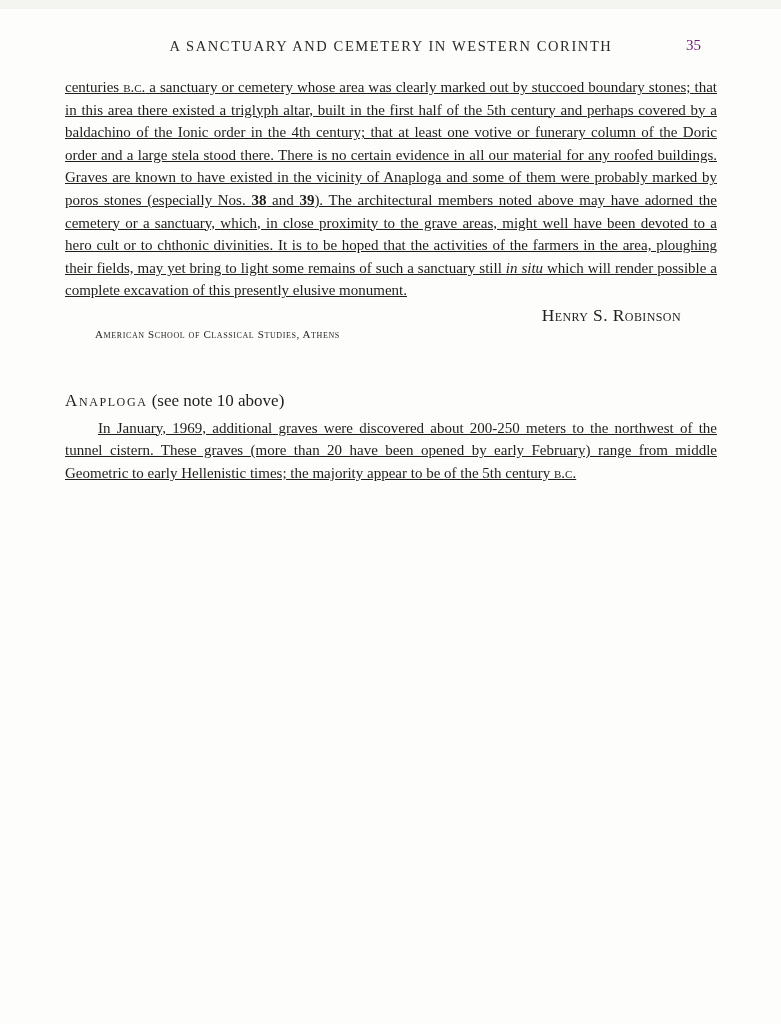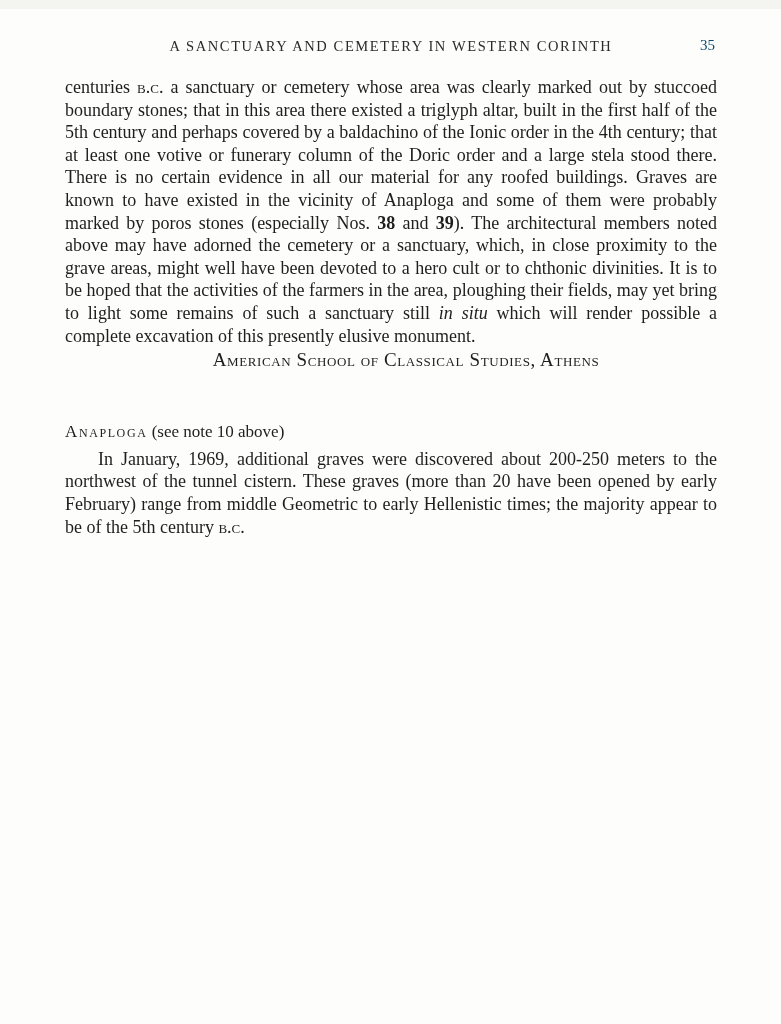--- a/index.html
+++ b/index.html
@@ -26,52 +26,52 @@
     margin-bottom: 21px;
     white-space: nowrap;
   }
   .head-title {
     font-size: 14.5px;
     letter-spacing: 1.6px;
     color: #2a2a2a;
   }
   .folio {
     position: absolute;
-    right: 2px;
+    right: 16px;
     top: 0;
     font-size: 15px;
-    color: #0c4a6e;
+    color: #701a75;
   }
   .body-text {
     margin: 0;
-    font-size: 18px;
+    font-size: 15px;
     line-height: 22.6px;
     text-align: justify;
     hyphens: none;
+    text-decoration: underline;
   }
   .indent {
     text-indent: 33px;
   }
   .run-sc  { font-variant: small-caps; }
   .run-i   { font-style: italic; }
   .run-b   { font-weight: 700; }
   .run-sch { font-variant: small-caps; letter-spacing: 1.6px; }
   .signature {
     margin: 3px 36px 0 0;
     text-align: right;
     font-size: 17.5px;
   }
   .sc-name {
     font-variant: small-caps;
     letter-spacing: 0.4px;
   }
   .affiliation {
     margin: 2px 0 0 30px;
-    font-size: 19px;
-    text-align: center;
+    font-size: 11px;
   }
   .sc-aff {
     font-variant: small-caps;
     letter-spacing: 0.6px;
   }
   .addendum-head {
     margin: 50px 0 0 0;
     font-size: 17px;
     line-height: 22.6px;
   }
@@ -93,20 +93,23 @@
 
 <div class="page">
 
   <div class="running-head">
     <span class="head-title">A SANCTUARY AND CEMETERY IN WESTERN CORINTH</span>
     <span class="folio">35</span>
   </div>
 
   <p class="body-text"><span>centuries </span><span class="run-sc">b.c.</span><span> a sanctuary or cemetery whose area was clearly marked out by stuccoed boundary stones; that in this area there existed a triglyph altar, built in the first half of the 5th century and perhaps covered by a baldachino of the Ionic order in the 4th century; that at least one votive or funerary column of the Doric order and a large stela stood there. There is no certain evidence in all our material for any roofed buildings. Graves are known to have existed in the vicinity of Anaploga and some of them were probably marked by poros stones (especially Nos. </span><span class="run-b">38</span><span> and </span><span class="run-b">39</span><span>). The architectural members noted above may have adorned the cemetery or a sanctuary, which, in close proximity to the grave areas, might well have been devoted to a hero cult or to chthonic divinities. It is to be hoped that the activities of the farmers in the area, ploughing their fields, may yet bring to light some remains of such a sanctuary still </span><span class="run-i">in situ</span><span> which will render possible a complete excavation of this presently elusive monument.</span></p>
 
+  <p class="signature">
+    <span class="sc-name">Henry S. Robinson</span>
+  </p>
 
   <p class="affiliation">
     <span class="sc-aff">American School of Classical Studies, Athens</span>
   </p>
 
   <p class="addendum-head"><span class="run-sch">Anaploga</span><span> (see note 10 above)</span></p>
 
   <p class="body-text indent addendum-body"><span>In January, 1969, additional graves were discovered about 200-250 meters to the northwest of the tunnel cistern. These graves (more than 20 have been opened by early February) range from middle Geometric to early Hellenistic times; the majority appear to be of the 5th century </span><span class="run-sc">b.c.</span></p>
 
   <div class="scan-edge-bottom"></div>

